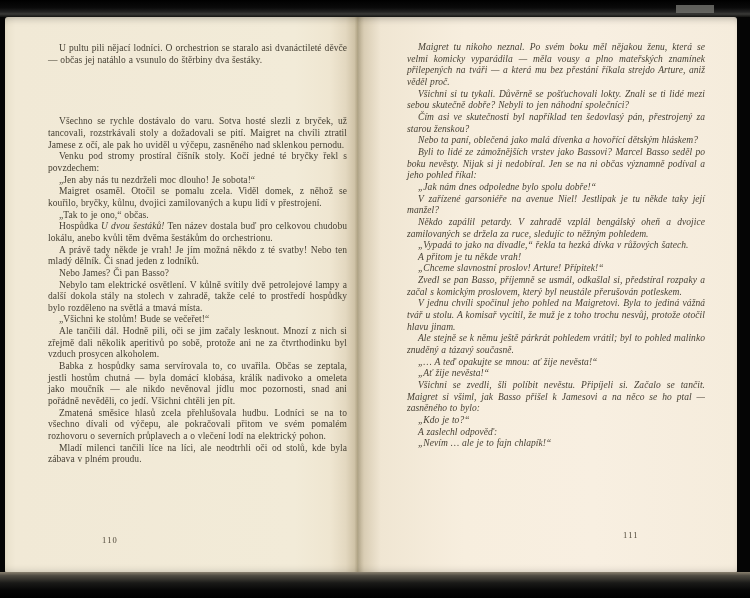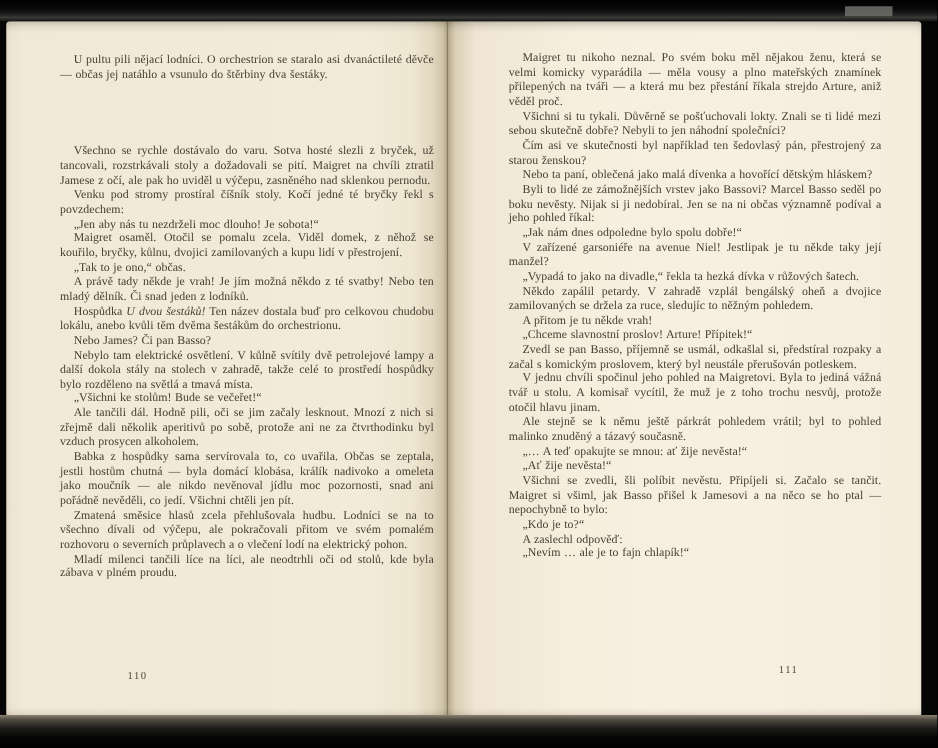--- a/index.html
+++ b/index.html
@@ -65,21 +65,21 @@
       #b6aa8e 0%, #d9cdb4 1.6%, #f0e6d3 6%,
       #f7eede 28%, #f8efe1 62%, #f5ecdc 100%);
     box-shadow: inset 0 7px 9px -7px rgba(0,0,0,.38), inset 0 -6px 8px -6px rgba(0,0,0,.25);
   }
   .text-block {
     position: absolute;
     top: 26px;
     color: #464034;
   }
   .page.left  .text-block { left: 43px; width: 299px; }
-  .page.right .text-block { left: 49px; width: 298px; top: 25px; }
+  .page.right .text-block { left: 49px; width: 298px; top: 25px; font-style: italic; }
   .text-block p {
     margin: 0;
     font-size: 9.5px;
     line-height: 11.65px;
     text-align: justify;
     text-indent: 11px;
     word-spacing: .4px;
     letter-spacing: .05px;
   }
   .text-block p.gap-before { margin-top: 50px; }
@@ -116,52 +116,52 @@
   <div class="spread">
 
     <div class="page left">
       <div class="text-block">
           <p><span>U pultu pili nějací lodníci. O orchestrion se staralo asi dvanáctileté děvče — občas jej natáhlo a vsunulo do štěrbiny dva šestáky.</span></p>
           <p class="gap-before"><span>Všechno se rychle dostávalo do varu. Sotva hosté slezli z bryček, už tancovali, rozstrkávali stoly a dožadovali se pití. Maigret na chvíli ztratil Jamese z očí, ale pak ho uviděl u výčepu, zasněného nad sklenkou pernodu.</span></p>
           <p><span>Venku pod stromy prostíral číšník stoly. Kočí jedné té bryčky řekl s povzdechem:</span></p>
           <p><span>„Jen aby nás tu nezdrželi moc dlouho! Je sobota!“</span></p>
           <p><span>Maigret osaměl. Otočil se pomalu zcela. Viděl domek, z něhož se kouřilo, bryčky, kůlnu, dvojici zamilovaných a kupu lidí v přestrojení.</span></p>
           <p><span>„Tak to je ono,“ občas.</span></p>
+          <p><span>Hospůdka </span><em>U dvou šestáků!</em><span> Ten název dostala buď pro celkovou chudobu lokálu, anebo kvůli těm dvěma šestákům do orchestrionu.</span></p>
           <p><span>A právě tady někde je vrah! Je jím možná někdo z té svatby! Nebo ten mladý dělník. Či snad jeden z lodníků.</span></p>
-          <p><span>Hospůdka </span><em>U dvou šestáků!</em><span> Ten název dostala buď pro celkovou chudobu lokálu, anebo kvůli těm dvěma šestákům do orchestrionu.</span></p>
           <p><span>Nebo James? Či pan Basso?</span></p>
           <p><span>Nebylo tam elektrické osvětlení. V kůlně svítily dvě petrolejové lampy a další dokola stály na stolech v zahradě, takže celé to prostředí hospůdky bylo rozděleno na světlá a tmavá místa.</span></p>
           <p><span>„Všichni ke stolům! Bude se večeřet!“</span></p>
           <p><span>Ale tančili dál. Hodně pili, oči se jim začaly lesknout. Mnozí z nich si zřejmě dali několik aperitivů po sobě, protože ani ne za čtvrthodinku byl vzduch prosycen alkoholem.</span></p>
           <p><span>Babka z hospůdky sama servírovala to, co uvařila. Občas se zeptala, jestli hostům chutná — byla domácí klobása, králík nadivoko a omeleta jako moučník — ale nikdo nevěnoval jídlu moc pozornosti, snad ani pořádně nevěděli, co jedí. Všichni chtěli jen pít.</span></p>
           <p><span>Zmatená směsice hlasů zcela přehlušovala hudbu. Lodníci se na to všechno dívali od výčepu, ale pokračovali přitom ve svém pomalém rozhovoru o severních průplavech a o vlečení lodí na elektrický pohon.</span></p>
           <p><span>Mladí milenci tančili líce na líci, ale neodtrhli oči od stolů, kde byla zábava v plném proudu.</span></p>
         </div>
       <div class="page-num">110</div>
     </div>
 
     <div class="page right">
       <div class="text-block">
           <p><span>Maigret tu nikoho neznal. Po svém boku měl nějakou ženu, která se velmi komicky vyparádila — měla vousy a plno mateřských znamínek přilepených na tváři — a která mu bez přestání říkala strejdo Arture, aniž věděl proč.</span></p>
           <p><span>Všichni si tu tykali. Důvěrně se pošťuchovali lokty. Znali se ti lidé mezi sebou skutečně dobře? Nebyli to jen náhodní společníci?</span></p>
           <p><span>Čím asi ve skutečnosti byl například ten šedovlasý pán, přestrojený za starou ženskou?</span></p>
           <p><span>Nebo ta paní, oblečená jako malá dívenka a hovořící dětským hláskem?</span></p>
           <p><span>Byli to lidé ze zámožnějších vrstev jako Bassovi? Marcel Basso seděl po boku nevěsty. Nijak si ji nedobíral. Jen se na ni občas významně podíval a jeho pohled říkal:</span></p>
           <p><span>„Jak nám dnes odpoledne bylo spolu dobře!“</span></p>
           <p><span>V zařízené garsoniéře na avenue Niel! Jestlipak je tu někde taky její manžel?</span></p>
+          <p><span>Někdo zapálil petardy. V zahradě vzplál bengálský oheň a dvojice zamilovaných se držela za ruce, sledujíc to něžným pohledem.</span></p>
           <p><span>„Vypadá to jako na divadle,“ řekla ta hezká dívka v růžových šatech.</span></p>
-          <p><span>Někdo zapálil petardy. V zahradě vzplál bengálský oheň a dvojice zamilovaných se držela za ruce, sledujíc to něžným pohledem.</span></p>
           <p><span>A přitom je tu někde vrah!</span></p>
           <p><span>„Chceme slavnostní proslov! Arture! Přípitek!“</span></p>
           <p><span>Zvedl se pan Basso, příjemně se usmál, odkašlal si, předstíral rozpaky a začal s komickým proslovem, který byl neustále přerušován potleskem.</span></p>
           <p><span>V jednu chvíli spočinul jeho pohled na Maigretovi. Byla to jediná vážná tvář u stolu. A komisař vycítil, že muž je z toho trochu nesvůj, protože otočil hlavu jinam.</span></p>
           <p><span>Ale stejně se k němu ještě párkrát pohledem vrátil; byl to pohled malinko znuděný a tázavý současně.</span></p>
           <p><span>„… A teď opakujte se mnou: ať žije nevěsta!“</span></p>
           <p><span>„Ať žije nevěsta!“</span></p>
-          <p><span>Všichni se zvedli, šli políbit nevěstu. Připíjeli si. Začalo se tančit. Maigret si všiml, jak Basso přišel k Jamesovi a na něco se ho ptal — nepochybně to bylo:</span></p>
+          <p><span>Všichni se zvedli, šli políbit nevěstu. Připíjeli si. Začalo se tančit. Maigret si všiml, jak Basso přišel k Jamesovi a na něco se ho ptal — zasněného to bylo:</span></p>
           <p><span>„Kdo je to?“</span></p>
           <p><span>A zaslechl odpověď:</span></p>
           <p><span>„Nevím … ale je to fajn chlapík!“</span></p>
         </div>
       <div class="page-num">111</div>
     </div>
 
   </div>
 
   <div class="bottom-edge"></div>

